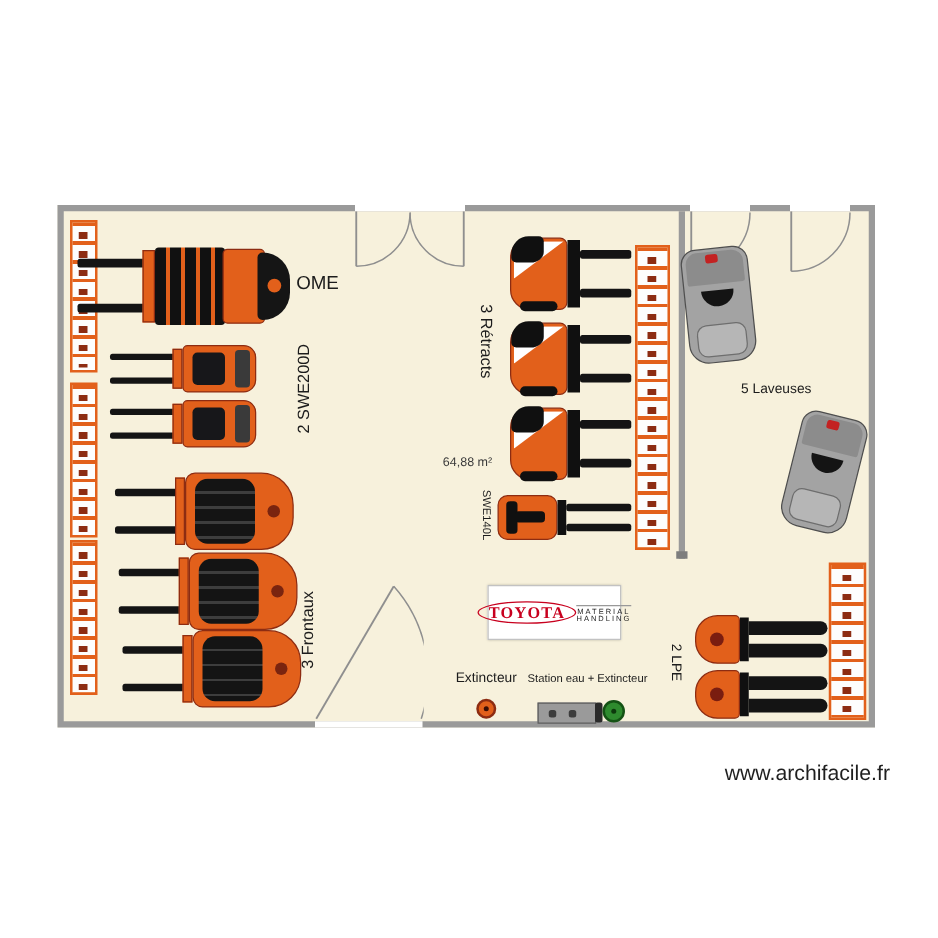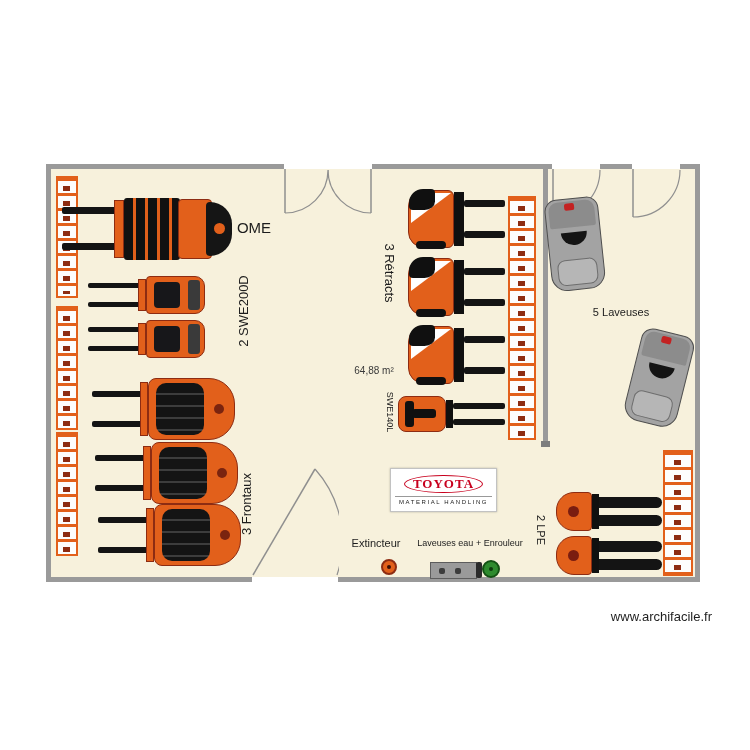--- a/index.html
+++ b/index.html
@@ -10,31 +10,31 @@
   .gap{position:absolute;background:#fff}
   .partition{position:absolute;background:#9a9a9a}
   .doorsvg{position:absolute}
   .rack{position:absolute;border:2px solid #e2601b;background:repeating-linear-gradient(180deg,#e2601b 0 3px,#fdfdfd 3px 15px)}
   .rack i{left:50%;width:7px;margin-left:-4px;top:2px;bottom:2px;background:repeating-linear-gradient(180deg,transparent 0 6px,#8d2c12 6px 11px,transparent 11px 15px)}
   .veh{position:absolute}
   .fork{position:absolute;background:#141414;border-radius:2px}
   .lbl{position:absolute;color:#1c1c1c;white-space:nowrap;transform:translate(-50%,-50%);line-height:1}
   .lbl.r90{transform:translate(-50%,-50%) rotate(90deg)}
   .lbl.rn90{transform:translate(-50%,-50%) rotate(-90deg)}
-  .tlogo{position:absolute;background:#fff;border:1px solid #c2c2c2;display:flex;flex-direction:column;align-items:center;justify-content:center;box-shadow:0 0 2px rgba(0,0,0,.25)}
+  .tlogo{position:absolute;background:#fff;border:1px solid #c2c2c2;display:flex;align-items:center;justify-content:center;box-shadow:0 0 2px rgba(0,0,0,.25)}
   .tbrand{font-family:"Liberation Serif",serif;font-weight:bold;font-size:13px;letter-spacing:1px;color:#c8001e;border:1.5px solid #c8001e;border-radius:50%;padding:0 8px;line-height:1.25}
   .tsub{font-size:6px;letter-spacing:1.6px;color:#222;margin-top:3px;border-top:1px solid #999;padding-top:2px;width:92%;text-align:center}
   .ext{position:absolute;width:16px;height:16px;border-radius:50%;background:#e2601b;border:2px solid #8d2c12}
   .ext i{left:4px;top:4px;width:4px;height:4px;border-radius:50%;background:#3a0d05}
   .station{position:absolute;background:#9a9a9a;border:1px solid #5d5d5d}
   .station i{background:#3c3c3c;width:6px;height:6px;border-radius:2px;top:5px}
   .reel{position:absolute;width:18px;height:18px;border-radius:50%;background:#2e8b2e;border:2px solid #145214}
   .reel i{left:5px;top:5px;width:4px;height:4px;border-radius:50%;background:#0c3a0c}
   .knob{position:absolute;background:#2a2a2a;border-radius:2px}
-  .wm{position:absolute;font-size:13px;color:#1f1f1f}
+  .wm{position:absolute;font-size:17px;color:#1f1f1f}
   .lav{position:absolute}
   .lav .bd{left:0;top:0;right:0;bottom:0;background:#a3a3a3;border:1.5px solid #4f4f4f;border-radius:12px 12px 16px 16px}
   .lav .tp{left:4px;top:3px;right:4px;height:26px;background:#8c8c8c;border-radius:9px 9px 2px 2px}
   .lav .rd{left:20px;top:5px;width:10px;height:7px;background:#c32222;border-radius:2px}
   .lav .sw{left:14px;top:34px;width:26px;height:13px;background:#141414;border-radius:0 0 26px 26px}
   .lav .bs{left:7px;bottom:5px;width:40px;height:26px;background:#b6b6b6;border-radius:8px;border:1px solid #6e6e6e}
 </style>
 </head>
 <body>
 
@@ -223,18 +223,18 @@
       </div>
 
     <div class="lbl" style="left:203px;top:58px;font-size:15px">OME</div>
     <div class="lbl rn90" style="left:192px;top:142px;font-size:13px">2 SWE200D</div>
     <div class="lbl r90" style="left:338px;top:104px;font-size:13px">3 Rétracts</div>
     <div class="lbl" style="left:323px;top:202px;font-size:10px;color:#3a3a3a">64,88 m²</div>
     <div class="lbl r90" style="left:338px;top:243px;font-size:9px">SWE140L</div>
     <div class="lbl rn90" style="left:195px;top:335px;font-size:13px">3 Frontaux</div>
     <div class="lbl" style="left:570px;top:143px;font-size:11px">5 Laveuses</div>
     <div class="lbl r90" style="left:489px;top:361px;font-size:11px">2 LPE</div>
-    <div class="lbl" style="left:325px;top:374px;font-size:11px">Extincteur</div>
-    <div class="lbl" style="left:419px;top:374px;font-size:9px">Laveuses eau + Enrouleur</div>
+    <div class="lbl" style="left:338px;top:374px;font-size:11px">Extincteur</div>
+    <div class="lbl" style="left:419px;top:374px;font-size:9px">Station eau + Extincteur</div>
   </div>
 
   <div class="wm" style="right:38px;top:609px">www.archifacile.fr</div>
 </div>
 
 </body></html>

